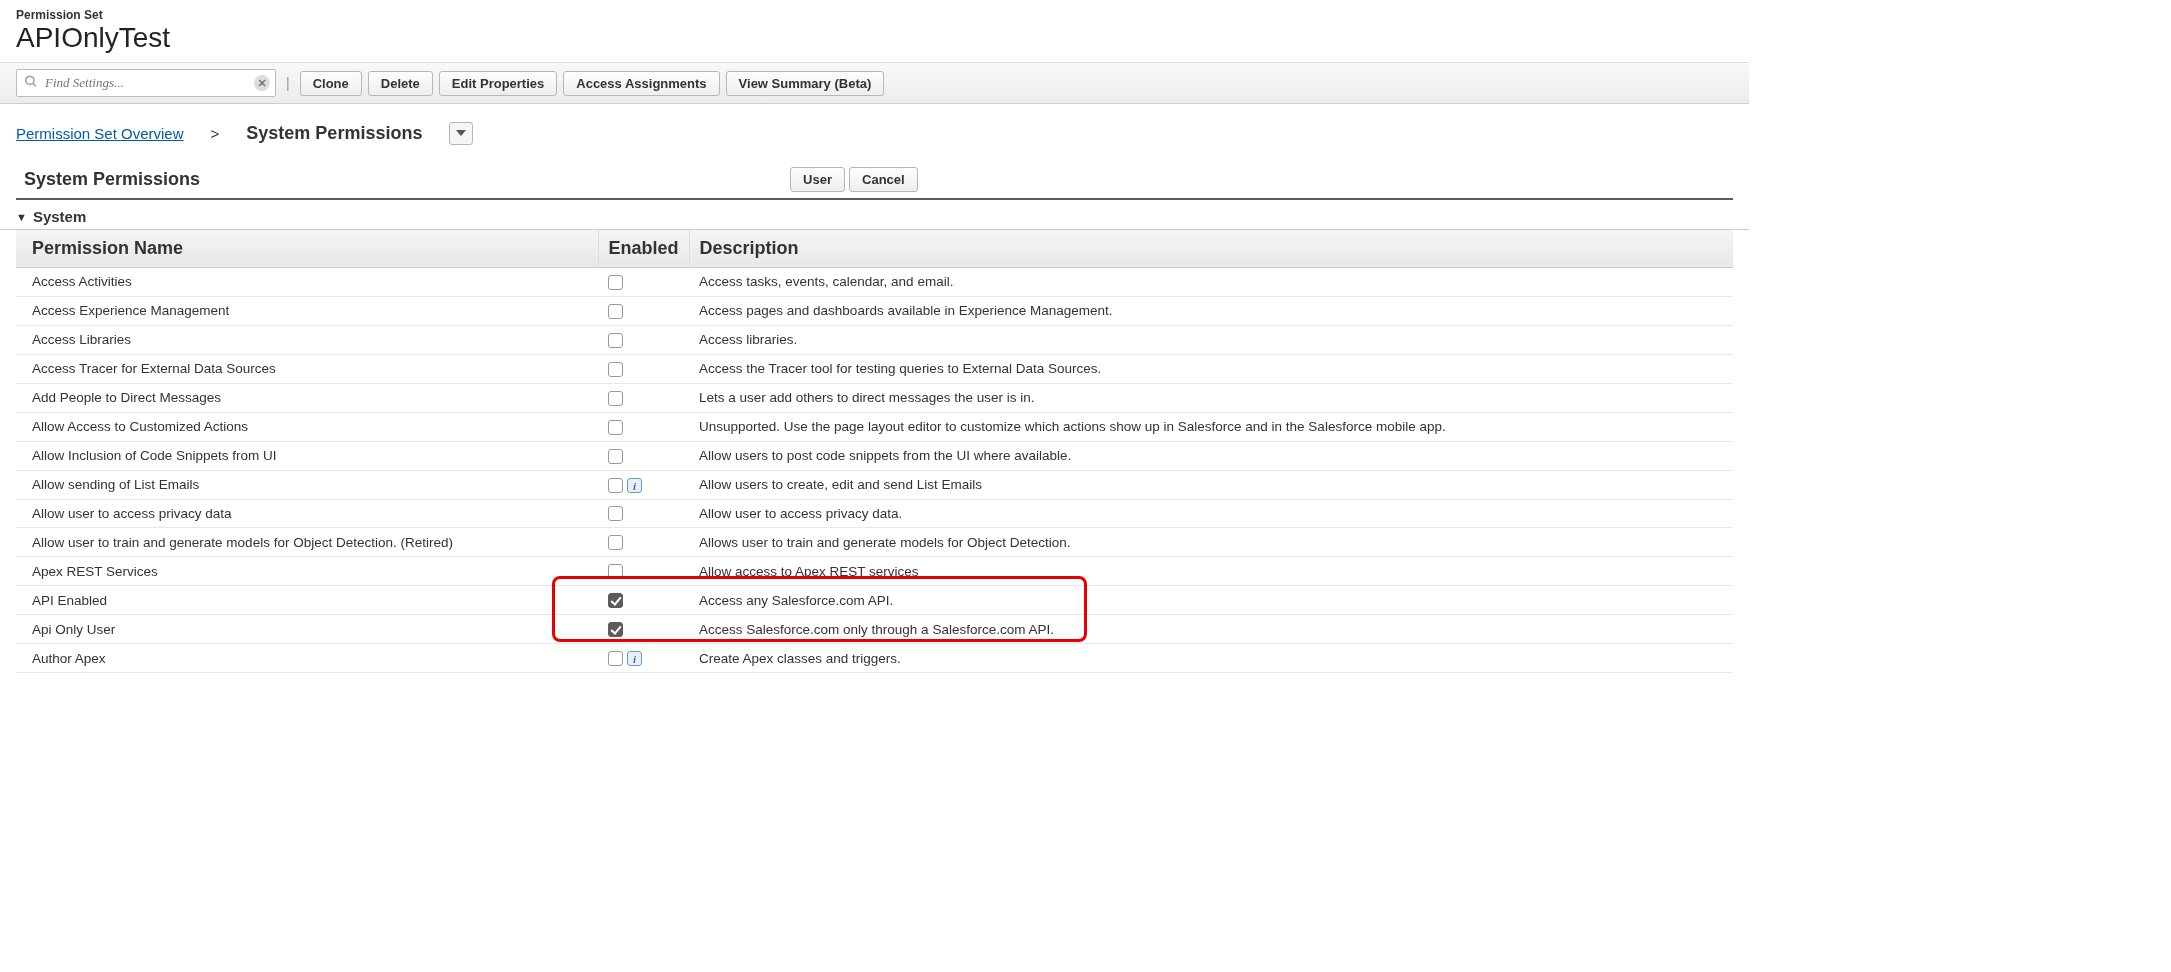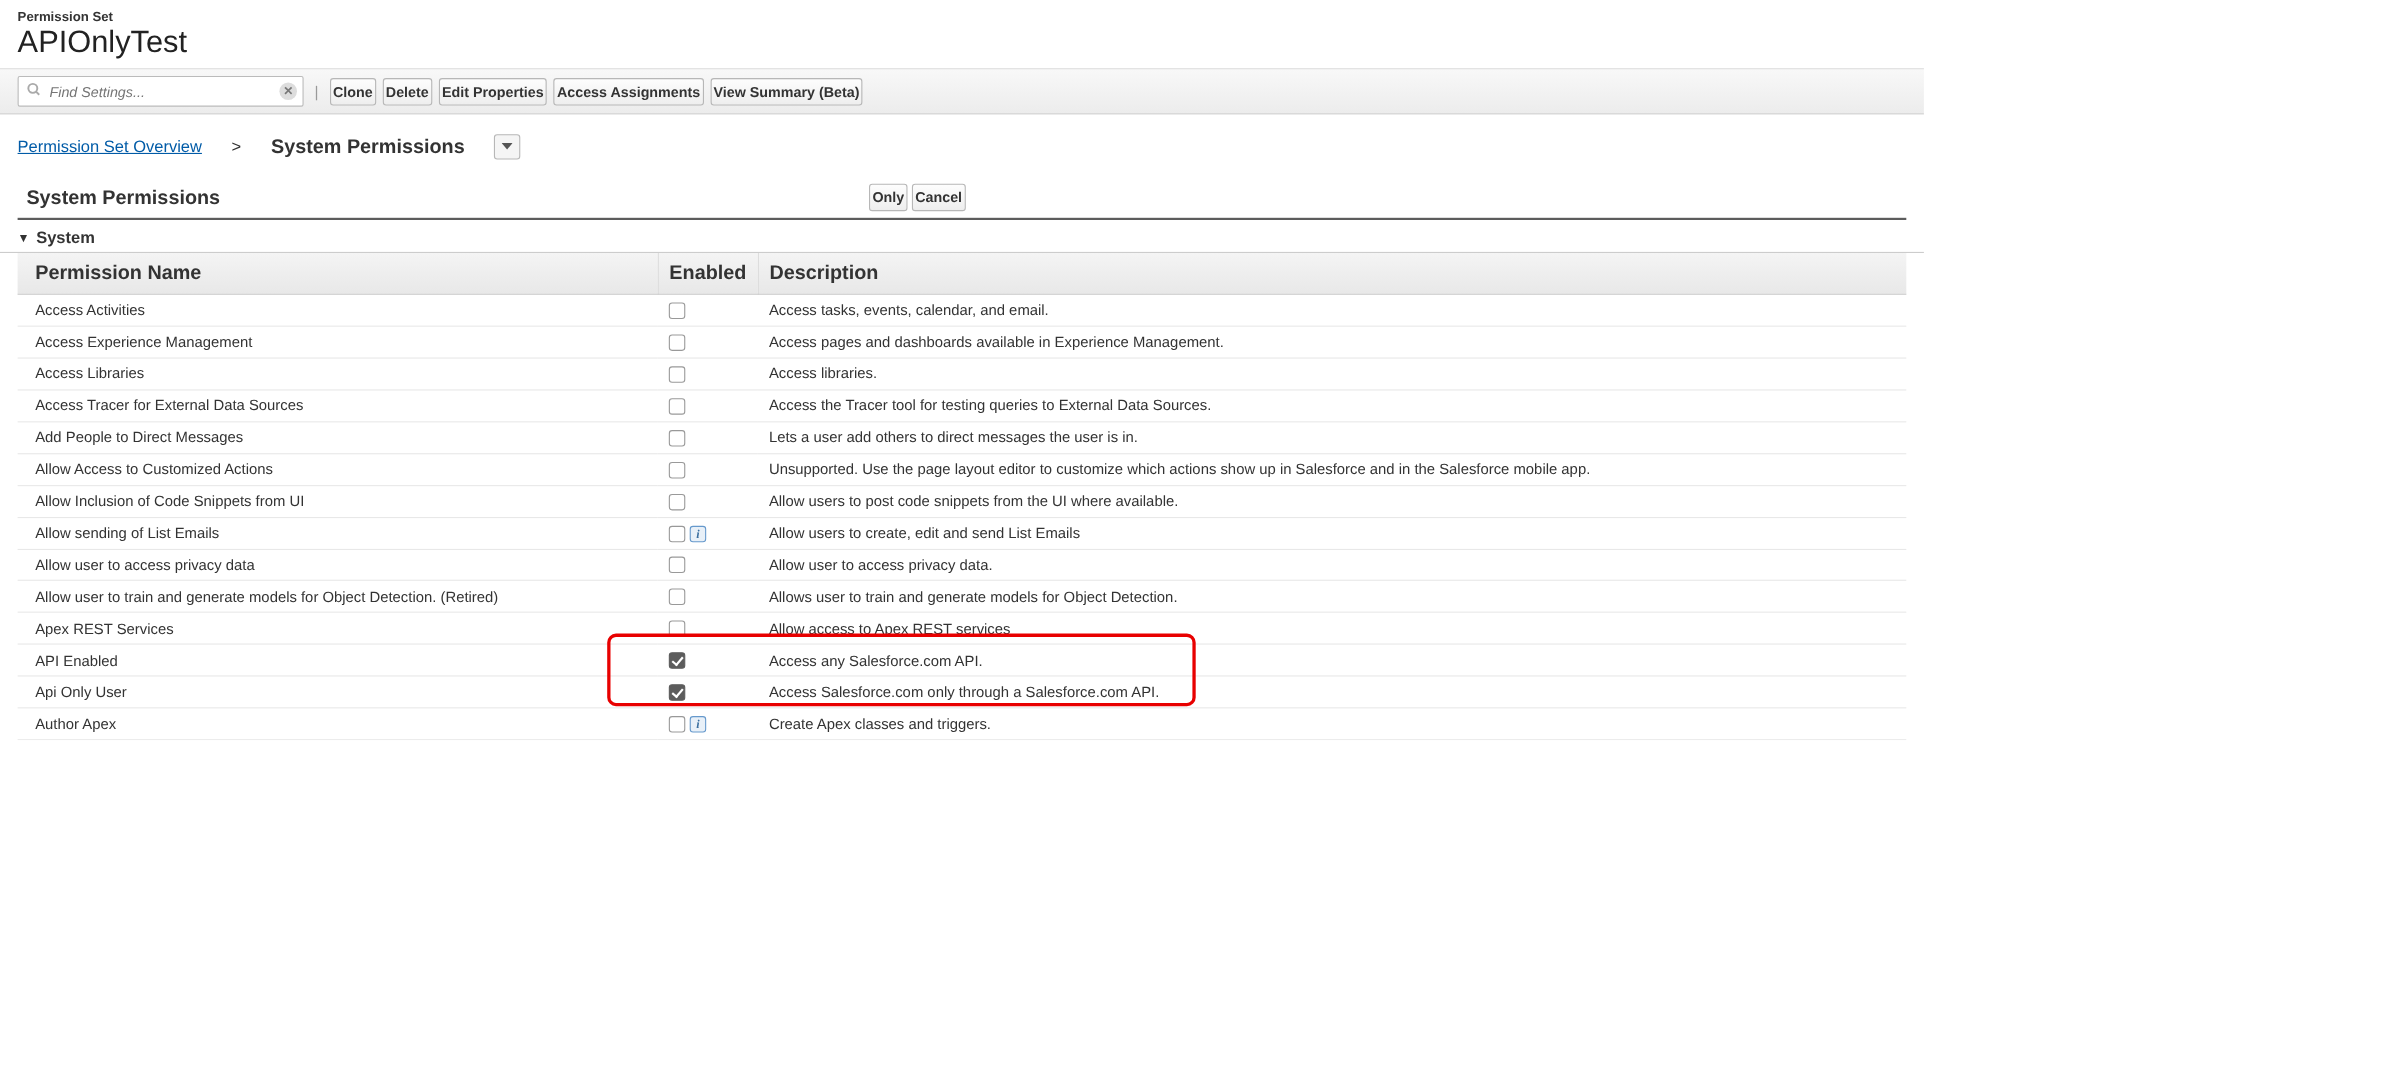--- a/index.html
+++ b/index.html
@@ -42,20 +42,21 @@
   .search-input {
     width: 260px;
     height: 28px;
     border: 1px solid #bbb;
     border-radius: 2px;
     padding: 0 28px 0 28px;
     font-size: 13px;
     color: #999;
     font-style: italic;
     background: #fff;
+    font-family: Liberation Serif, serif;
   }
   .search-icon {
     position: absolute;
     left: 8px;
     top: 50%;
     transform: translateY(-50%);
     color: #aaa;
     font-size: 14px;
   }
   .clear-icon {
@@ -77,21 +78,21 @@
   .toolbar-sep {
     margin: 0 4px;
     color: #999;
     font-size: 14px;
   }
   .btn {
     display: inline-block;
     background: linear-gradient(#fdfdfd, #eee);
     border: 1px solid #b7b7b7;
     border-radius: 3px;
-    padding: 4px 2px;
+    padding: 4px 12px;
     font-size: 13px;
     color: #333;
     cursor: pointer;
     font-weight: bold;
   }
   .breadcrumb-row {
     padding: 18px 16px 12px 16px;
     display: flex;
     align-items: center;
     gap: 27px;
@@ -269,21 +270,21 @@
         <svg width="10" height="10" viewBox="0 0 10 10">
             <polygon points="0,2 10,2 5,8" fill="#555"></polygon>
           </svg>
       </span>
     </button>
   </div>
 
   <div class="section-header-row">
     <div class="section-title">System Permissions</div>
     <div class="section-actions">
-      <button class="btn">Only</button>
+      <button class="btn">User</button>
       <button class="btn">Cancel</button>
     </div>
   </div>
   <div class="section-divider"></div>
 
   <div class="group-header">
     <span class="collapse-icon">▼</span>
     <span>System</span>
   </div>
 

